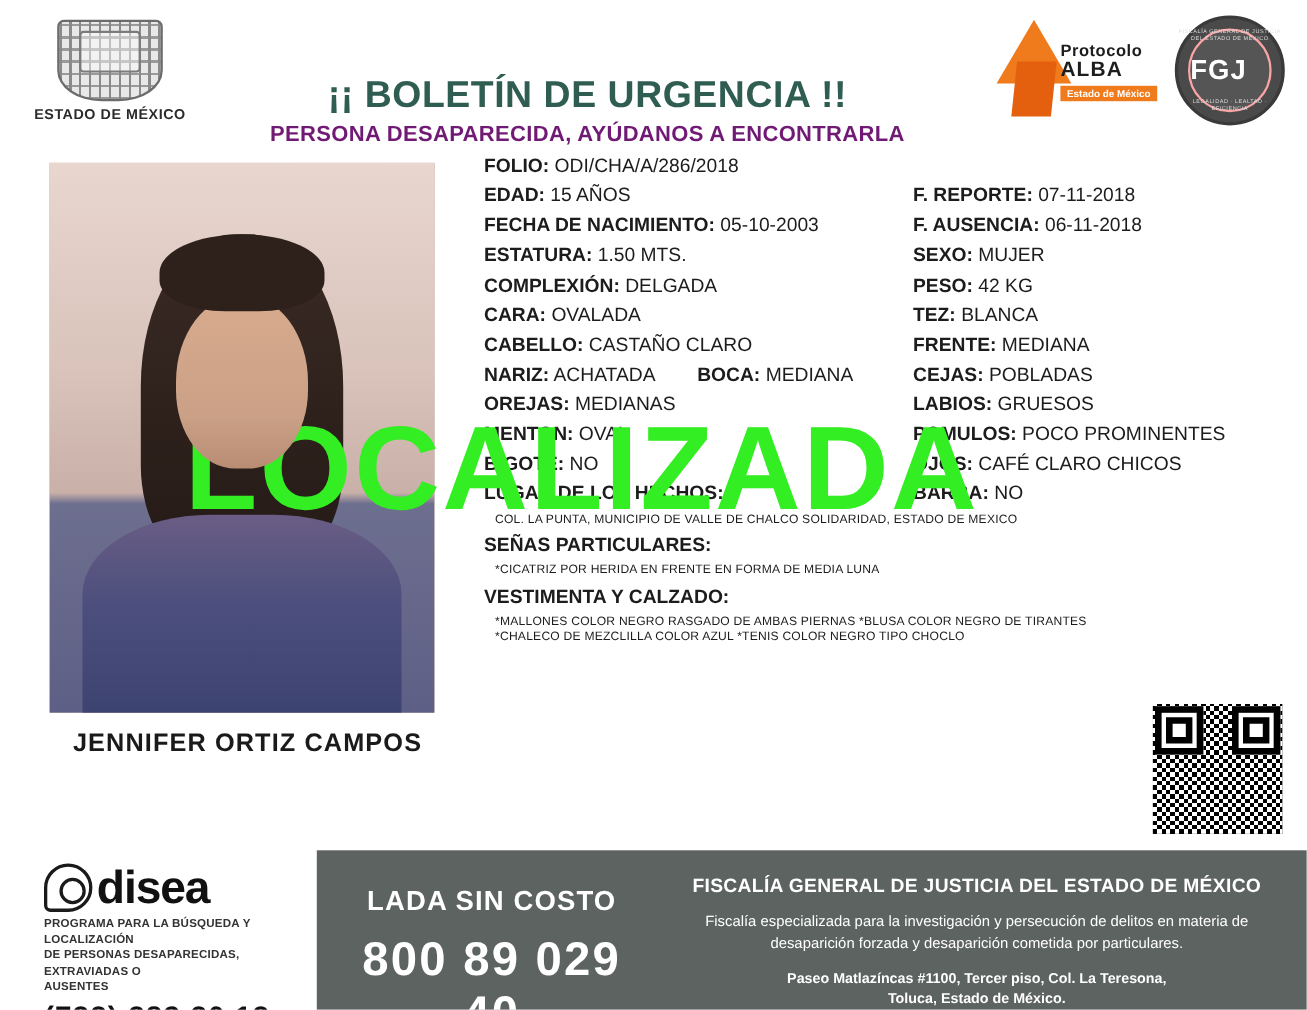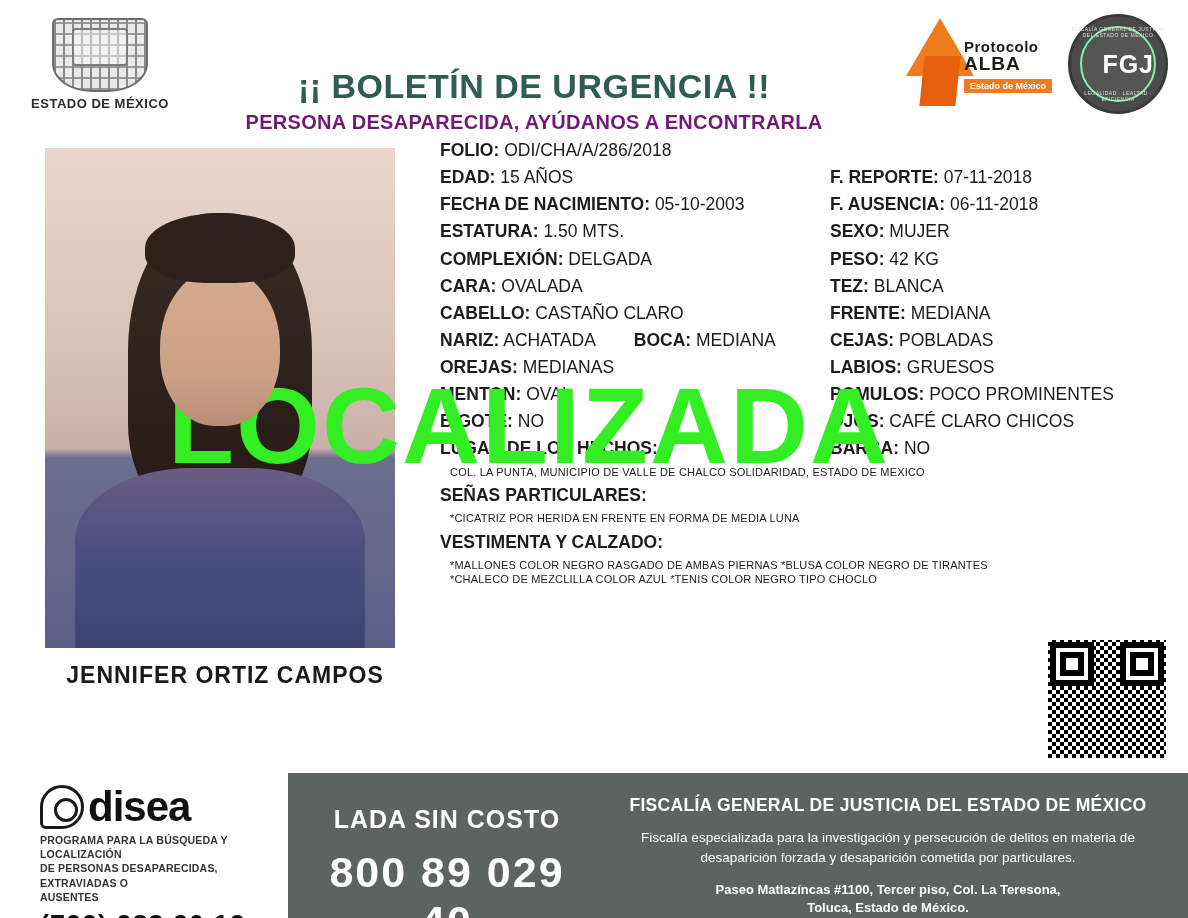--- a/index.html
+++ b/index.html
@@ -126,22 +126,22 @@
     background: #4a4a4a;
     border: 3px solid #3a3a3a;
     color: #fff;
     display: flex;
     align-items: center;
     justify-content: center;
     flex-direction: column;
   }
   .fgj-inner {
     width: 76px; height: 76px; border-radius: 50%;
-    border: 2px solid #86efac;
-    display: flex; align-items: center; justify-content: flex-end;
+    border: 2px solid #fca5a5;
+    display: flex; align-items: center; justify-content: flex-start;
     background: #555;
   }
   .fgj-text { font-size: 25px; font-weight: bold; letter-spacing: 1px; }
   .fgj-ring-top, .fgj-ring-bot {
     position: absolute; left: 0; right: 0; text-align: center;
     font-size: 5px; letter-spacing: .5px; color: #ddd;
   }
   .fgj-ring-top { top: 9px; }
   .fgj-ring-bot { bottom: 9px; }
 

